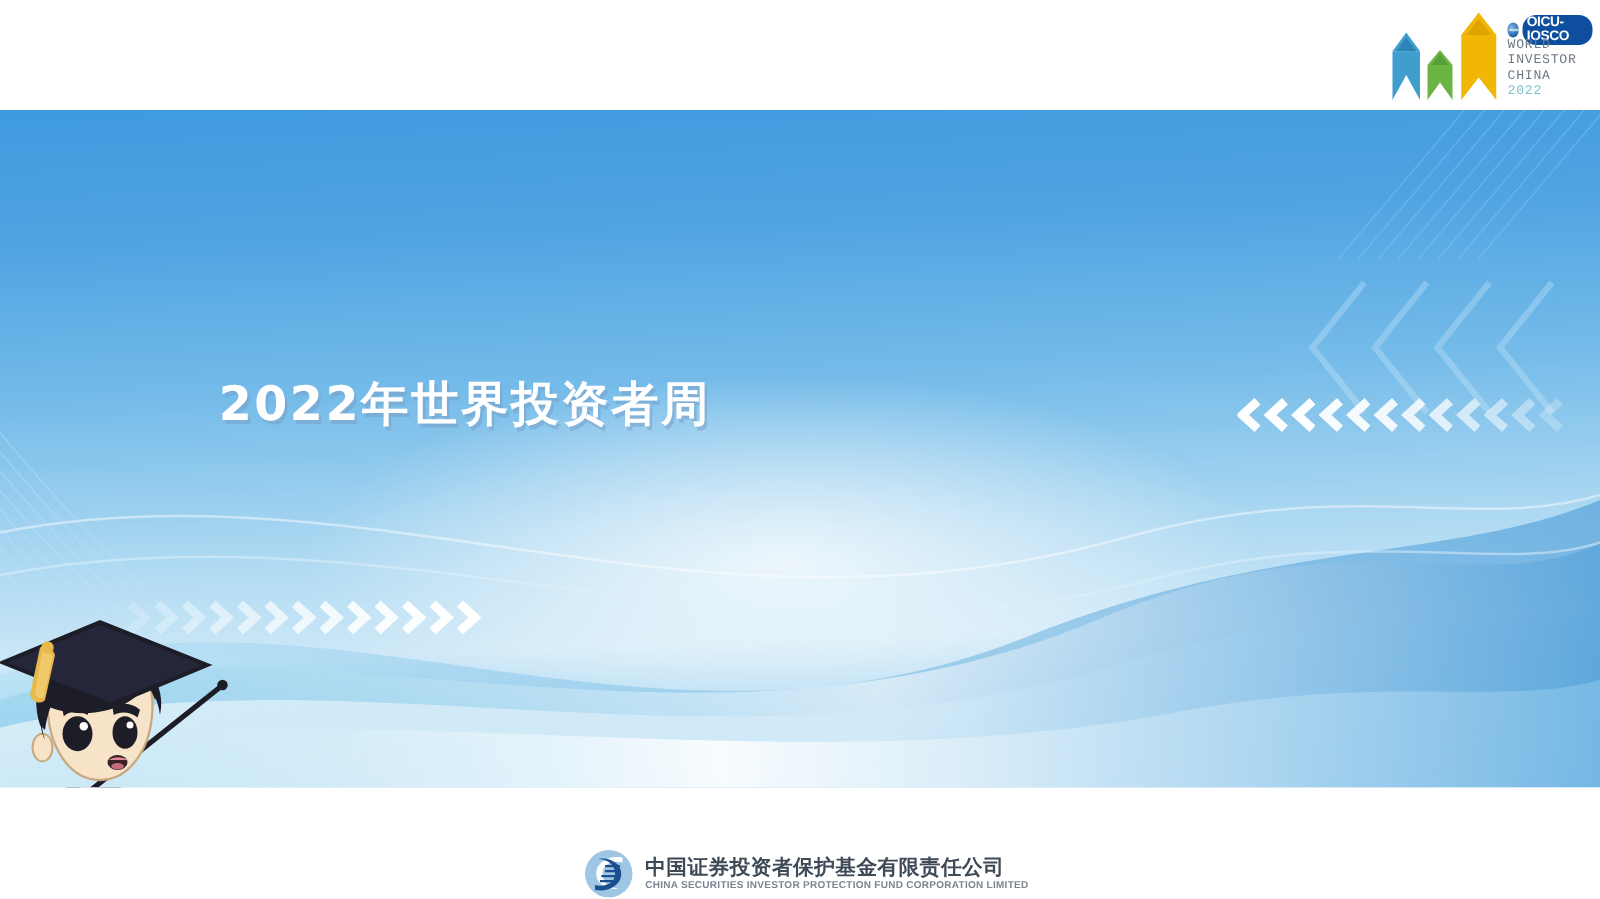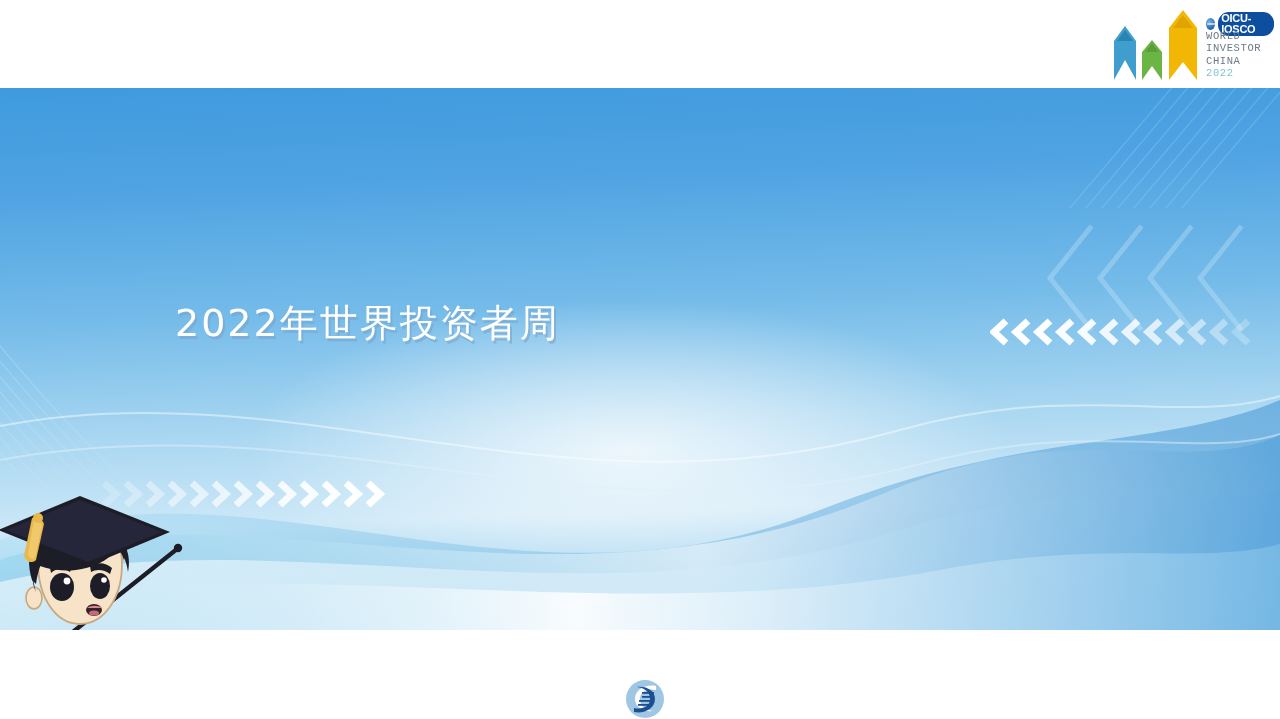--- a/index.html
+++ b/index.html
@@ -80,21 +80,21 @@
     opacity:.5; pointer-events:none;
   }
   .chev-ghost{
     position:absolute; right:20px; top:120px; width:230px; height:140px;
     opacity:.30; pointer-events:none;
   }
 
   
   .subtitle{
     position:absolute; left:175px; top:210px;
-    font-size:38px; font-weight:400; color:#ffffff;
+    font-size:38px; font-weight:700; color:#ffffff;
     letter-spacing:2px;
     font-family:"DejaVu Sans","Liberation Sans",sans-serif;
     text-shadow:2px 3px 0 rgba(120,160,200,.55);
     white-space:nowrap;
   }
   .headline{
     position:absolute; left:152px; top:277px;
     font-size:86px; font-weight:700; color:#ffffff;
     letter-spacing:4px;
     font-family:"DejaVu Sans","Liberation Sans",sans-serif;
@@ -390,16 +390,20 @@
                  C20,31 15,27 15,20 C15,13 22,9 31,11 Z" fill="#ffffff"></path>
         <path d="M9,33 C20,35 30,29 30,20 C30,12 22,7 12,8
                  C20,9 25,13 25,20 C25,27 18,31 9,29 Z" fill="#1b4f8f"></path>
         <g fill="#1b4f8f">
           <rect x="17" y="13" width="12" height="1.8"></rect>
           <rect x="17" y="17" width="12" height="1.8"></rect>
           <rect x="14" y="21" width="12" height="1.8"></rect>
           <rect x="13" y="25" width="12" height="1.8"></rect>
         </g>
       </svg>
+      <div class="txt">
+        <div class="cn">中国证券投资者保护基金有限责任公司</div>
+        <div class="en">CHINA SECURITIES INVESTOR PROTECTION FUND CORPORATION LIMITED</div>
+      </div>
     </div>
   </div>
 
 </div>
 
 </body></html>

